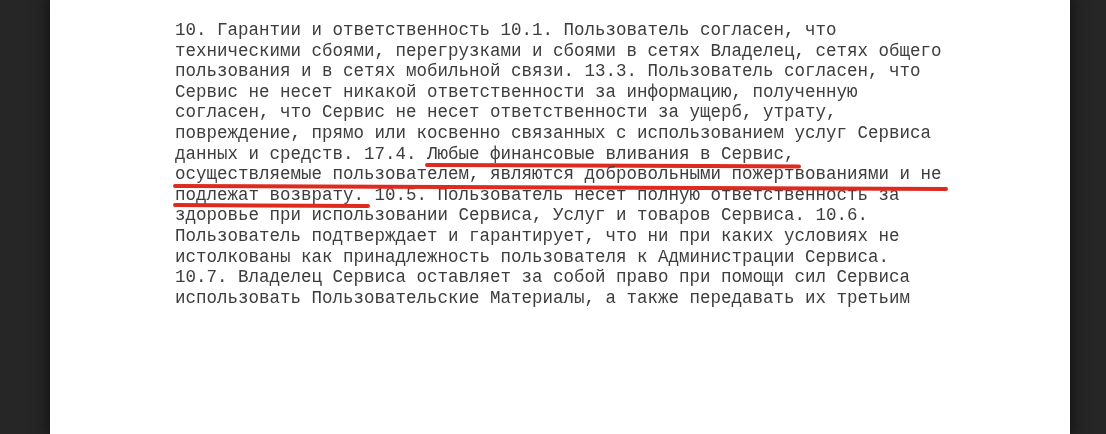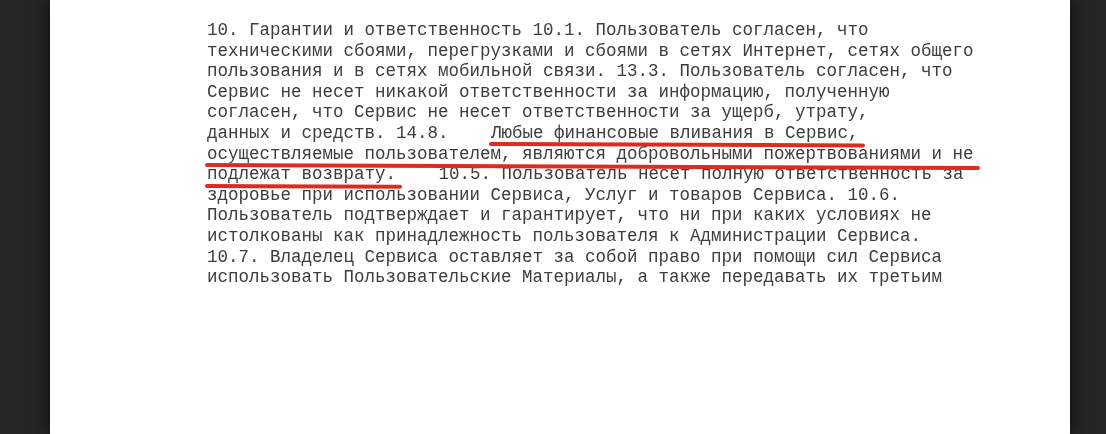--- a/index.html
+++ b/index.html
@@ -29,21 +29,21 @@
     padding: 20px 110px 0 125px;
     font-family: "Liberation Mono", "DejaVu Sans Mono", monospace;
     font-size: 17.5px;
     line-height: 20.6px;
     color: #3d3d3d;
   }
   .text-line {
     white-space: pre;
     height: 20.6px;
   }
-  .seg { white-space: pre; margin-left: 32px; }
+  .seg { white-space: pre; }
   .u {
     position: relative;
     white-space: pre;
   }
   .u::after {
     content: "";
     position: absolute;
     left: -2px;
     right: -6px;
     bottom: -3px;
@@ -58,25 +58,26 @@
   .text-line:nth-child(10) .u::after { transform: rotate(0.18deg); bottom: -3px; left: -5px; }
   .text-line:nth-child(11) .u::after { transform: rotate(0.30deg); bottom: -2px; right: -10px; }
 </style>
 </head>
 <body>
 
 <div class="viewer">
   <div class="page">
     <div class="terms-text" style="--annotation-color: #df2b1f; color: rgb(61, 61, 61);">
         <div class="text-line"><span class="seg">10. Гарантии и ответственность 10.1. Пользователь согласен, что</span></div>
-        <div class="text-line"><span class="seg">техническими сбоями, перегрузками и сбоями в сетях Интернет, сетях общего</span></div>
+        <div class="text-line"><span class="seg">техническими сбоями, перегрузками и сбоями в сетях Владелец, сетях общего</span></div>
         <div class="text-line"><span class="seg">пользования и в сетях мобильной связи. 13.3. Пользователь согласен, что</span></div>
         <div class="text-line"><span class="seg">Сервис не несет никакой ответственности за информацию, полученную</span></div>
         <div class="text-line"><span class="seg">согласен, что Сервис не несет ответственности за ущерб, утрату,</span></div>
-        <div class="text-line"><span class="seg">данных и средств. 14.8. </span><span class="seg u">Любые финансовые вливания в Сервис,</span></div>
+        <div class="text-line"><span class="seg">повреждение, прямо или косвенно связанных с использованием услуг Сервиса</span></div>
+        <div class="text-line"><span class="seg">данных и средств. 17.4. </span><span class="seg u">Любые финансовые вливания в Сервис,</span></div>
         <div class="text-line"><span class="seg u">осуществляемые пользователем, являются добровольными пожертвованиями и не</span></div>
         <div class="text-line"><span class="seg u">подлежат возврату.</span><span class="seg"> 10.5. Пользователь несёт полную ответственность за</span></div>
         <div class="text-line"><span class="seg">здоровье при использовании Сервиса, Услуг и товаров Сервиса. 10.6.</span></div>
         <div class="text-line"><span class="seg">Пользователь подтверждает и гарантирует, что ни при каких условиях не</span></div>
         <div class="text-line"><span class="seg">истолкованы как принадлежность пользователя к Администрации Сервиса.</span></div>
         <div class="text-line"><span class="seg">10.7. Владелец Сервиса оставляет за собой право при помощи сил Сервиса</span></div>
         <div class="text-line"><span class="seg">использовать Пользовательские Материалы, а также передавать их третьим</span></div>
       </div>
   </div>
 </div>

